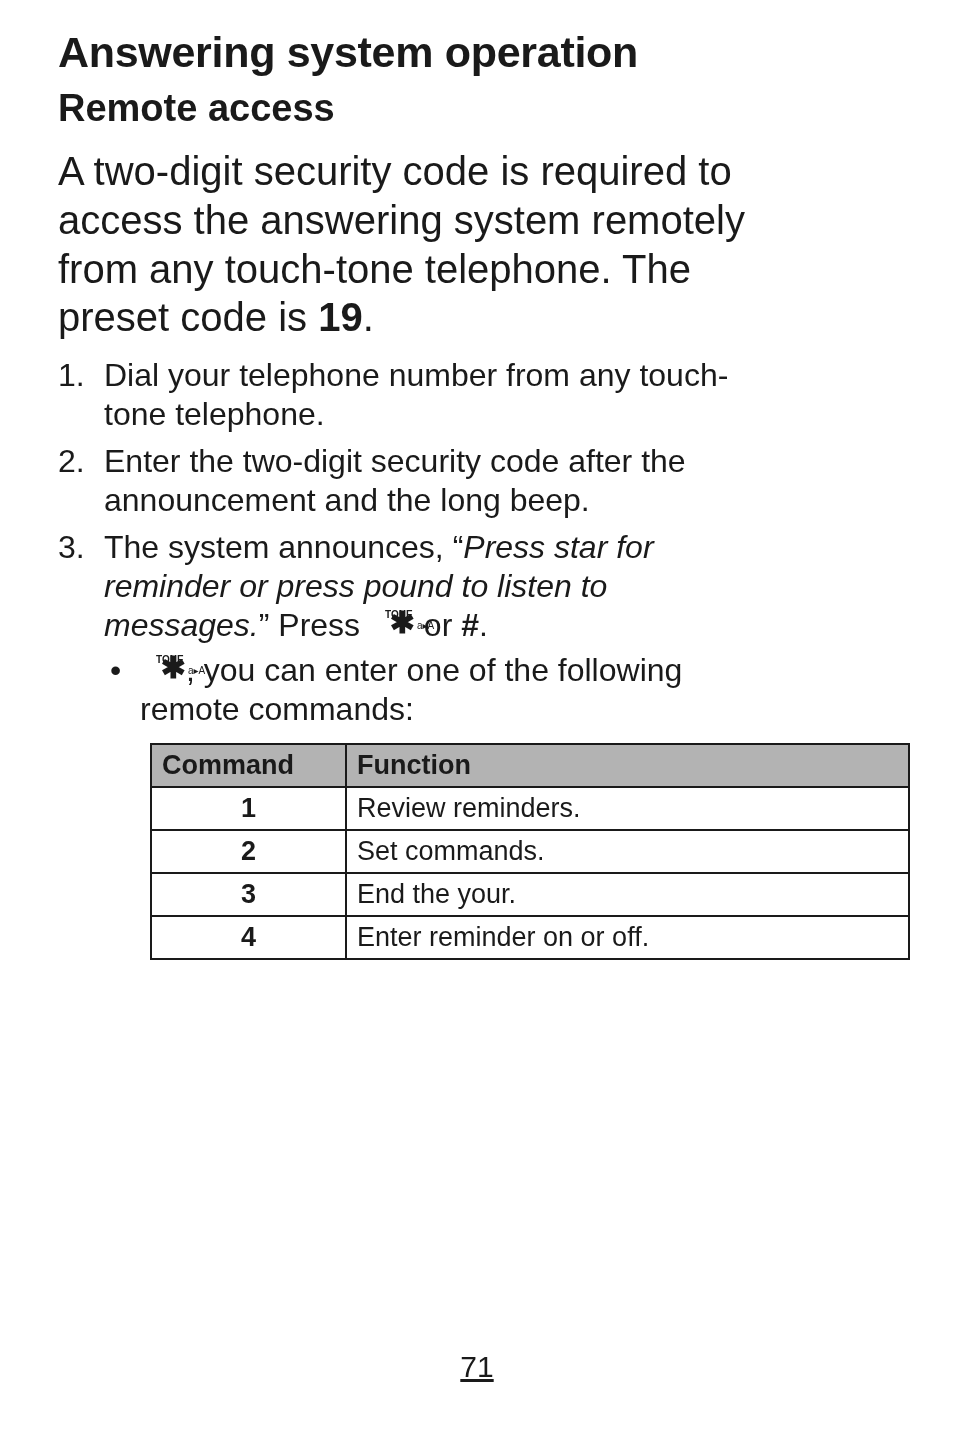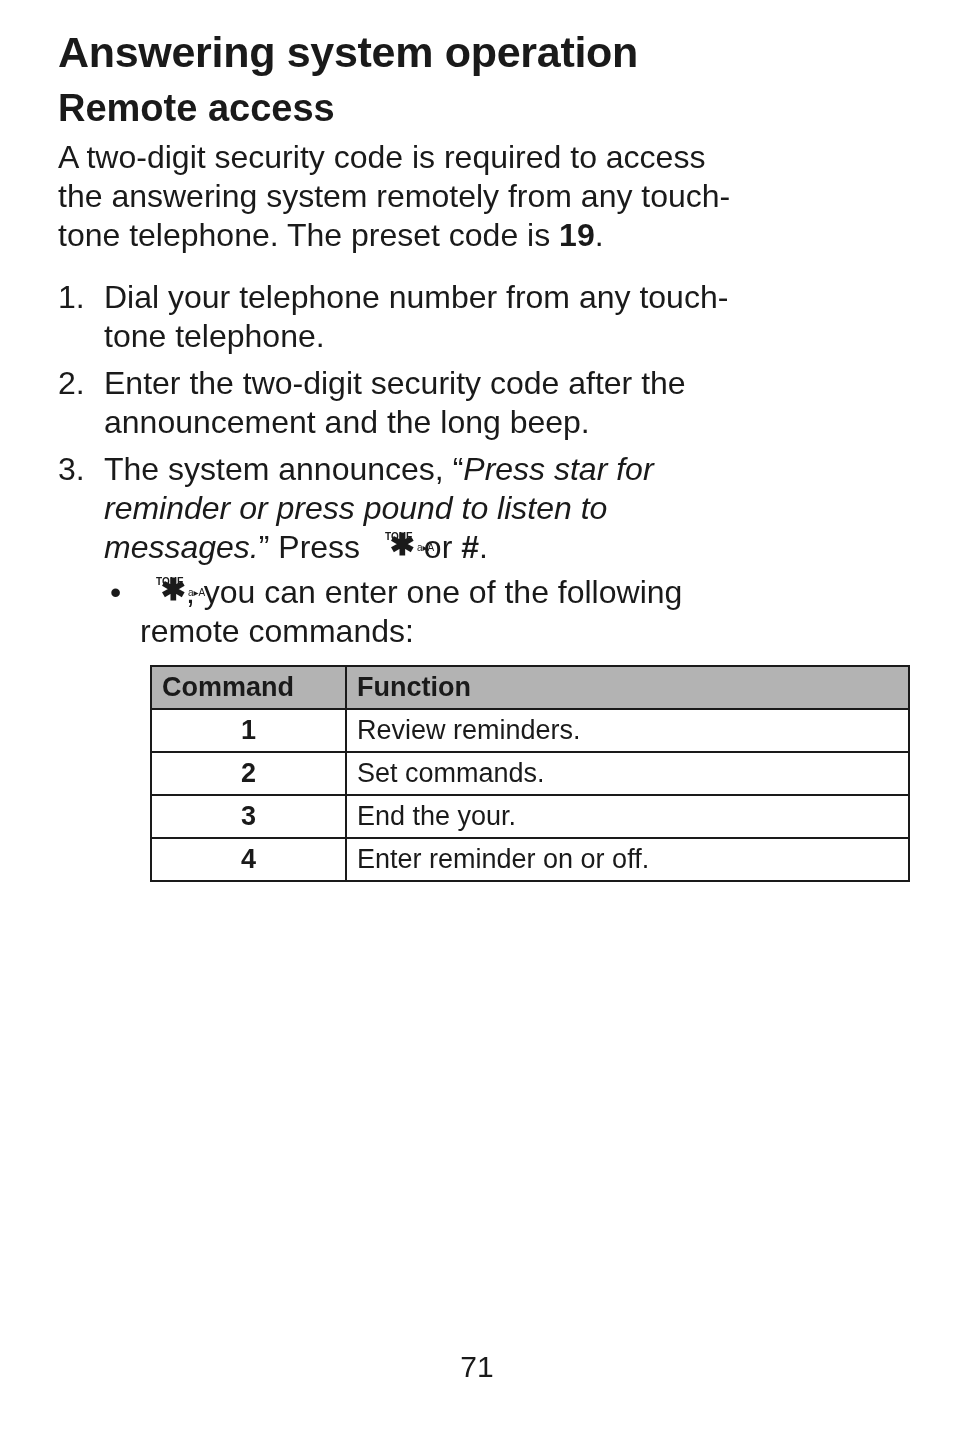--- a/index.html
+++ b/index.html
@@ -1,38 +1,38 @@
 <!DOCTYPE html>
 <html><head>
 <meta charset="utf-8">
 <style>
   * { margin: 0; padding: 0; box-sizing: border-box; }
   html, body { width: 954px; height: 1432px; background: #fff; font-family: Arial, Helvetica, sans-serif; color: #1a1a1a; }
   .page { width: 792px; height: 1432px; position: relative; padding: 28px 46px 0 58px; }
   h1 { font-size: 43px; font-weight: 700; margin-bottom: 10px; letter-spacing: -0.3px; }
-  h2 { font-size: 38px; font-weight: 700; margin-bottom: 8px; }
-  .intro { font-size: 32px; line-height: 1.22; margin-bottom: 23px; }
+  h2 { font-size: 38px; font-weight: 700; margin-bottom: 17px; }
+  .intro { font-size: 40px; line-height: 1.22; margin-bottom: 14px; }
   b { font-weight: 700; }
   ol { list-style: none; counter-reset: step; padding-left: 0; }
   ol > li { counter-increment: step; font-size: 32px; line-height: 1.22; margin-bottom: 8px; padding-left: 46px; position: relative; }
   ol > li::before { content: counter(step) "."; position: absolute; left: 0; top: 0; }
   i { font-style: italic; }
   ul { list-style: none; margin-top: 6px; }
   ul > li { font-size: 32px; line-height: 1.22; padding-left: 36px; position: relative; }
   ul > li::before { content: "•"; position: absolute; left: 6px; top: 0; }
   .tone-star { display: inline-block; vertical-align: -4px; position: relative; width: 46px; height: 30px; }
   .tone-star .lbl { position: absolute; left: 16px; top: 0; font-size: 10px; line-height: 10px; font-weight: 700; }
   .tone-star .sub { position: absolute; left: 0; top: 11px; font-size: 10px; line-height: 10px; font-weight: 400; padding-left: 48px; }
   .tone-star .star { position: absolute; right: 0; top: -2px; font-size: 30px; font-weight: 900; line-height: 30px; }
   table { border-collapse: collapse; width: 760px; margin-left: 46px; margin-top: 14px; padding-left: 15px; }
   th, td { border: 2px solid #1a1a1a; font-size: 27px; padding: 4px 10px; text-align: left; vertical-align: middle; }
   th { background: #b3b3b3; font-weight: 700; }
   td.cmd { text-align: center; font-weight: 700; width: 195px; }
   th.cmd-h { width: 195px; }
-  .pagenum { position: absolute; bottom: 48px; left: 0; width: 954px; text-align: center; font-size: 30px; }
+  .pagenum { position: absolute; bottom: 48px; left: 0; width: 954px; text-align: center; font-size: 30px; text-decoration: underline; }
 </style>
 </head>
 <body>
 
 <div class="page">
 
   <h1>Answering system operation</h1>
   <h2>Remote access</h2>
 
   <p class="intro">

